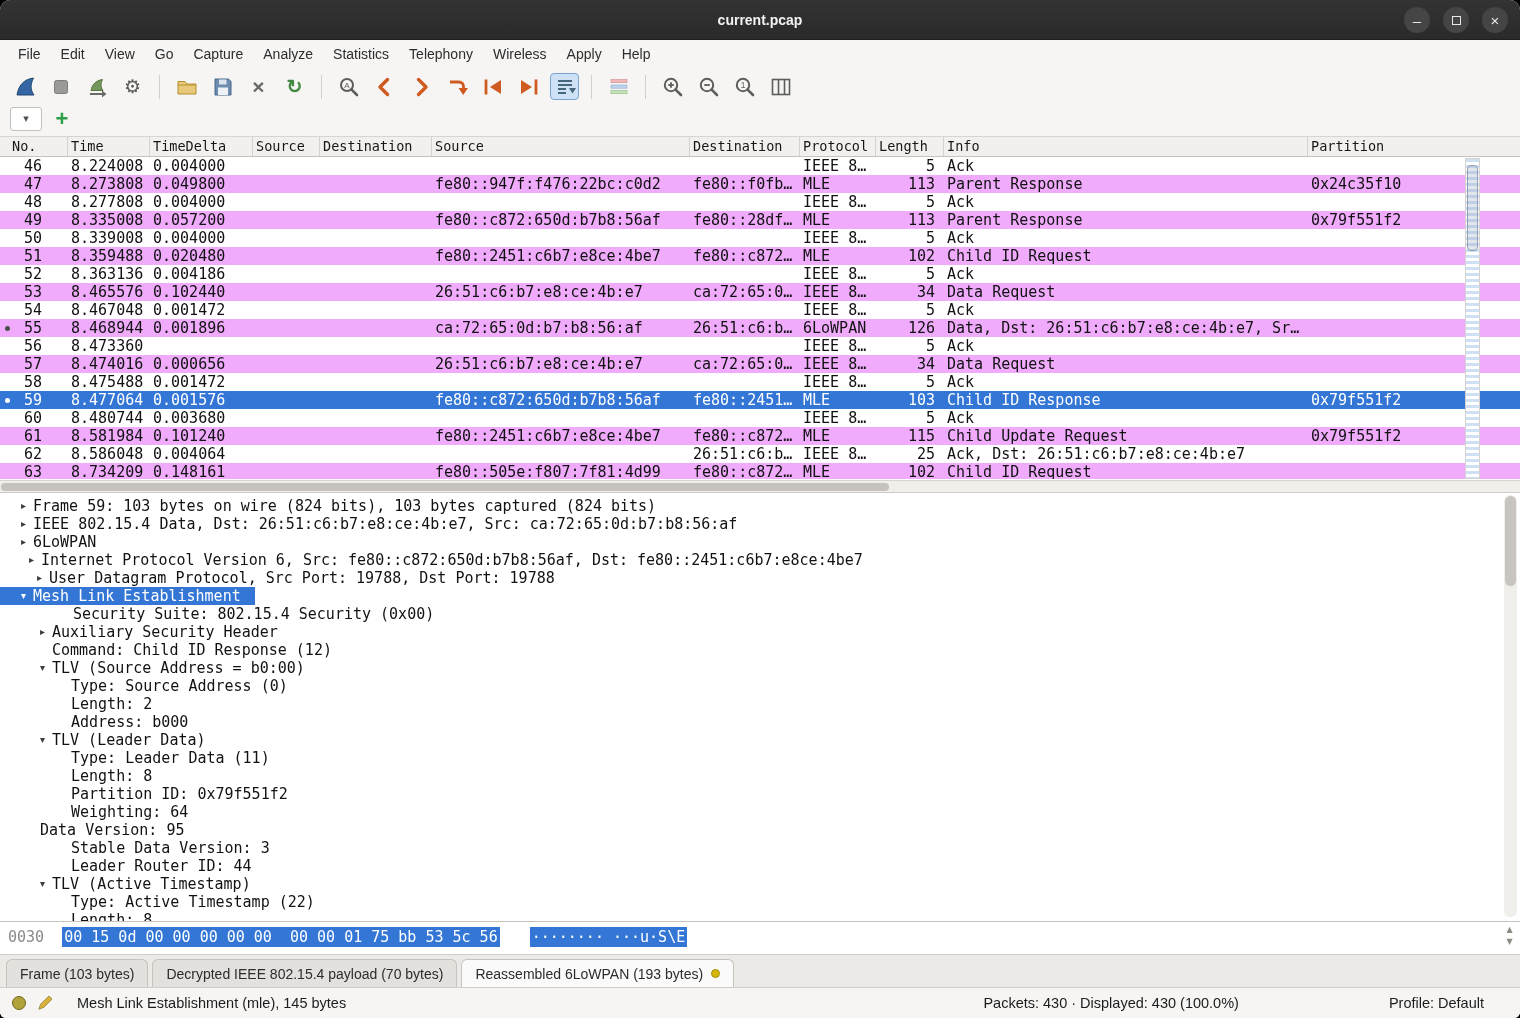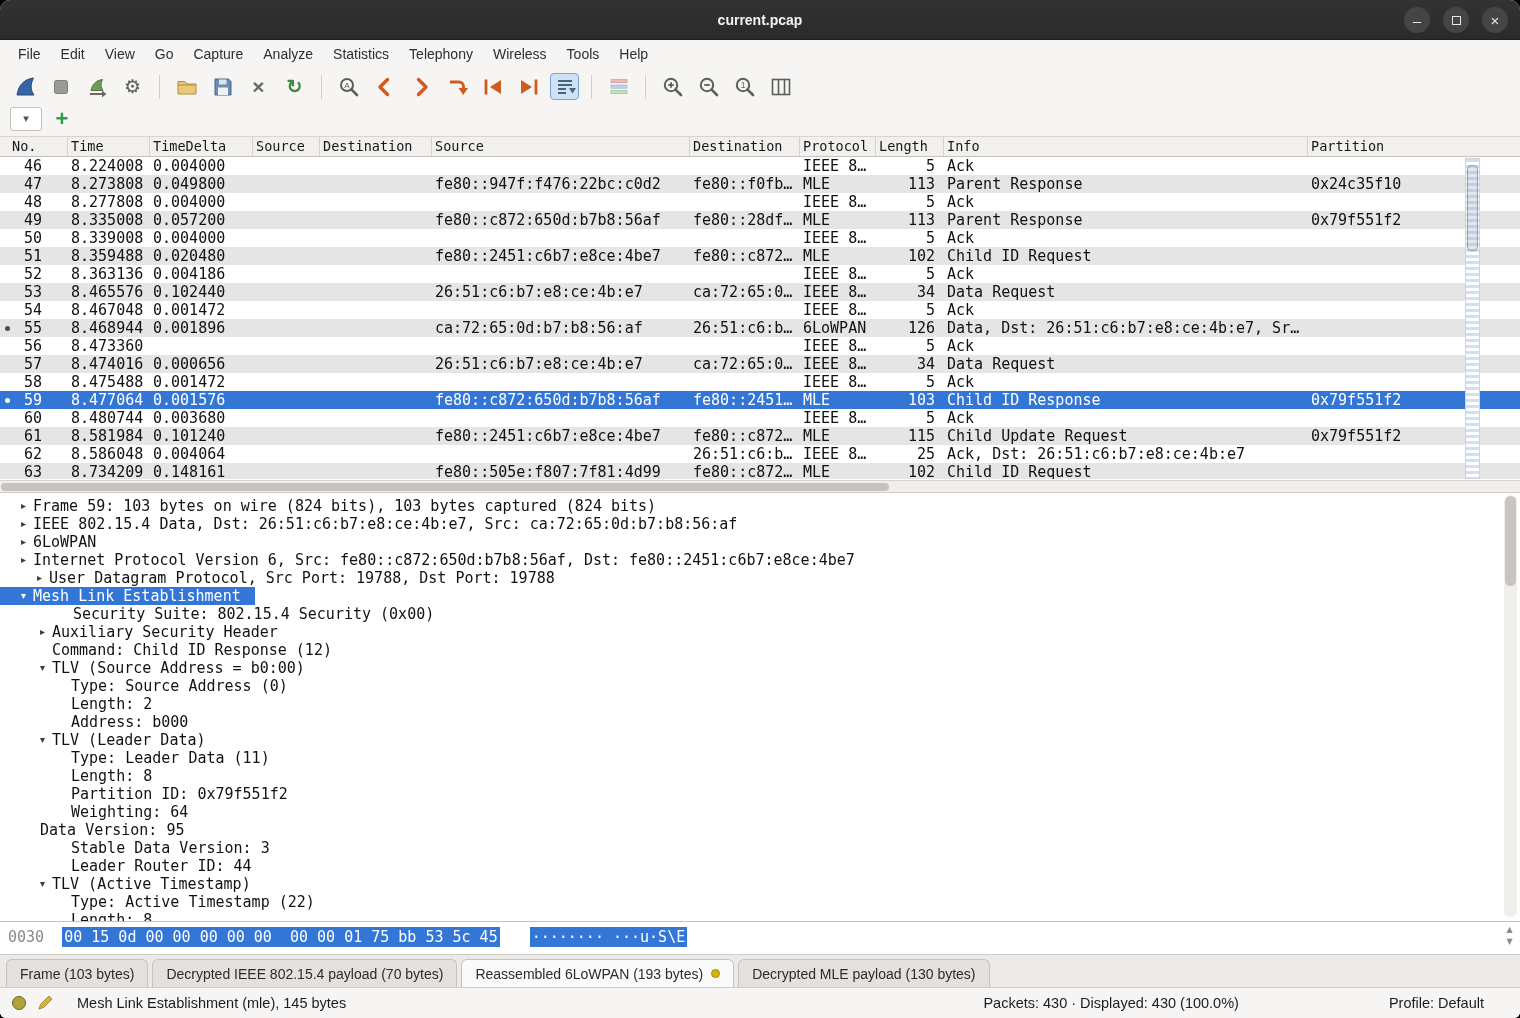--- a/index.html
+++ b/index.html
@@ -43,21 +43,21 @@
 
   
   .pl-wrap { position:relative; flex:0 0 344px; background:#fff; }
   .pl-header { display:flex; height:21px; background:#f2f0ee; border-top:1px solid #d8d4cf;
                border-bottom:1px solid #c6c2bd; font-family:"DejaVu Sans Mono", monospace;
                font-size:13.5px; color:#161616; }
   .pl-hcell { border-right:1px solid #d5d1cc; padding:1px 0 0 3px; white-space:nowrap; overflow:hidden; flex-shrink:0;}
   .pl-rows { height:322px; overflow:hidden; font-family:"DejaVu Sans Mono", monospace; font-size:15px; }
   .pl-row { display:flex; height:18px; line-height:18px; white-space:nowrap; position:relative; color:#111; }
   .pl-row.w { background:#ffffff; }
-  .pl-row.b { background:#e5e5e5; }
+  .pl-row.b { background:#f0abfc; }
   .pl-row.sel { background:#3376d6; color:#fff; }
   .pl-cell { overflow:hidden; white-space:nowrap; padding-left:3px; flex-shrink:0; }
   .pl-cell.c-no { text-align:right; padding-right:26px; padding-left:0; }
   .pl-cell.c-len { text-align:right; padding-right:9px; padding-left:0; }
   .pl-row .mark { position:absolute; left:5px; top:7px; width:5px; height:5px; border-radius:50%; background:#4e4e4e; }
   .pl-row.sel .mark { background:#fff; }
 
   .pl-vscroll { position:absolute; top:22px; right:40px; width:15px; height:321px;
                 background:repeating-linear-gradient(180deg,#cfe0f5 0 3px,#ffffff 3px 6px);
                 border:1px solid #d5d1cc; }
@@ -123,21 +123,21 @@
   <div class="menubar" id="menubar">
       <span class="menu-item">File</span>
       <span class="menu-item">Edit</span>
       <span class="menu-item">View</span>
       <span class="menu-item">Go</span>
       <span class="menu-item">Capture</span>
       <span class="menu-item">Analyze</span>
       <span class="menu-item">Statistics</span>
       <span class="menu-item">Telephony</span>
       <span class="menu-item">Wireless</span>
-      <span class="menu-item">Tools</span>
+      <span class="menu-item">Apply</span>
       <span class="menu-item">Help</span>
     </div>
 
   <div class="toolbar" id="toolbar">
       <div class="tb-btn">
         <svg viewBox="0 0 24 24" width="24" height="24">
           <path d="M4 20 C5.5 11 10 4.5 20.5 3 C17.5 9 17 14.5 21 20 Z" fill="#3465a4" stroke="#24496f" stroke-width="1"></path>
         </svg>
       </div>
       <div class="tb-btn">
@@ -526,21 +526,21 @@
 
   <div class="hscroll">
     <div class="thumb"></div>
   </div>
 
   <div class="details" id="details">
     <div id="det-lines">
         <div class="det-line" style="padding-left: 14px;"><span class="exp">▸</span><span>Frame 59: 103 bytes on wire (824 bits), 103 bytes captured (824 bits)</span></div>
         <div class="det-line" style="padding-left: 14px;"><span class="exp">▸</span><span>IEEE 802.15.4 Data, Dst: 26:51:c6:b7:e8:ce:4b:e7, Src: ca:72:65:0d:b7:b8:56:af</span></div>
         <div class="det-line" style="padding-left: 14px;"><span class="exp">▸</span><span>6LoWPAN</span></div>
-        <div class="det-line" style="padding-left: 14px;"><span class="exp">▸</span><span>Internet Protocol Version 6, Src: fe80::c872:650d:b7b8:56af, Dst: fe80::2451:c6b7:e8ce:4be7</span></div>
+        <div class="det-line" style="padding-left: 22px;"><span class="exp">▸</span><span>Internet Protocol Version 6, Src: fe80::c872:650d:b7b8:56af, Dst: fe80::2451:c6b7:e8ce:4be7</span></div>
         <div class="det-line" style="padding-left: 30px;"><span class="exp">▸</span><span>User Datagram Protocol, Src Port: 19788, Dst Port: 19788</span></div>
         <div class="det-line sel" style="padding-left: 14px;"><span class="exp">▾</span><span>Mesh Link Establishment</span></div>
         <div class="det-line" style="padding-left: 33px; margin-left: 21px;"><span class="exp"></span><span>Security Suite: 802.15.4 Security (0x00)</span></div>
         <div class="det-line" style="padding-left: 33px;"><span class="exp">▸</span><span>Auxiliary Security Header</span></div>
         <div class="det-line" style="padding-left: 33px;"><span class="exp"></span><span>Command: Child ID Response (12)</span></div>
         <div class="det-line" style="padding-left: 33px;"><span class="exp">▾</span><span>TLV (Source Address = b0:00)</span></div>
         <div class="det-line" style="padding-left: 52px;"><span class="exp"></span><span>Type: Source Address (0)</span></div>
         <div class="det-line" style="padding-left: 52px;"><span class="exp"></span><span>Length: 2</span></div>
         <div class="det-line" style="padding-left: 52px;"><span class="exp"></span><span>Address: b000</span></div>
         <div class="det-line" style="padding-left: 33px;"><span class="exp">▾</span><span>TLV (Leader Data)</span></div>
@@ -553,35 +553,32 @@
         <div class="det-line" style="padding-left: 52px;"><span class="exp"></span><span>Leader Router ID: 44</span></div>
         <div class="det-line" style="padding-left: 33px;"><span class="exp">▾</span><span>TLV (Active Timestamp)</span></div>
         <div class="det-line" style="padding-left: 52px;"><span class="exp"></span><span>Type: Active Timestamp (22)</span></div>
         <div class="det-line" style="padding-left: 52px;"><span class="exp"></span><span>Length: 8</span></div>
       </div>
     <div class="det-vscroll">
       <div class="thumb"></div>
     </div>
   </div>
 
-  <div class="hexpane"><span class="hexoff">0030</span>  <span class="hexhl">00 15 0d 00 00 00 00 00  00 00 01 75 bb 53 5c 45</span><span class="hexgap"></span><span class="hexhl">········ ···u·S\E</span><div class="hex-arrows"><span>▲</span><span>▼</span></div></div>
+  <div class="hexpane"><span class="hexoff">0030</span>  <span class="hexhl">00 15 0d 00 00 00 00 00  00 00 01 75 bb 53 5c 56</span><span class="hexgap"></span><span class="hexhl">········ ···u·S\E</span><div class="hex-arrows"><span>▲</span><span>▼</span></div></div>
 
   <div class="tabbar" id="tabbar">
       <div class="btab">
         <span>Frame (103 bytes)</span>
       </div>
       <div class="btab">
         <span>Decrypted IEEE 802.15.4 payload (70 bytes)</span>
       </div>
       <div class="btab active">
         <span>Reassembled 6LoWPAN (193 bytes)</span>
         <span class="dot"></span>
-      </div>
-      <div class="btab">
-        <span>Decrypted MLE payload (130 bytes)</span>
       </div>
     </div>
 
   <div class="statusbar">
     <span class="expert-dot"></span>
     <span style="display:flex">
       <svg viewBox="0 0 24 24" width="17" height="17">
           <path d="M4 20 l2.5 -7 L17 2.5 a1.8 1.8 0 0 1 2.6 0 l1.9 1.9 a1.8 1.8 0 0 1 0 2.6 L11 17.5 Z" fill="#d9b23c" stroke="#8a7326" stroke-width="1"></path>
         </svg>
     </span>

